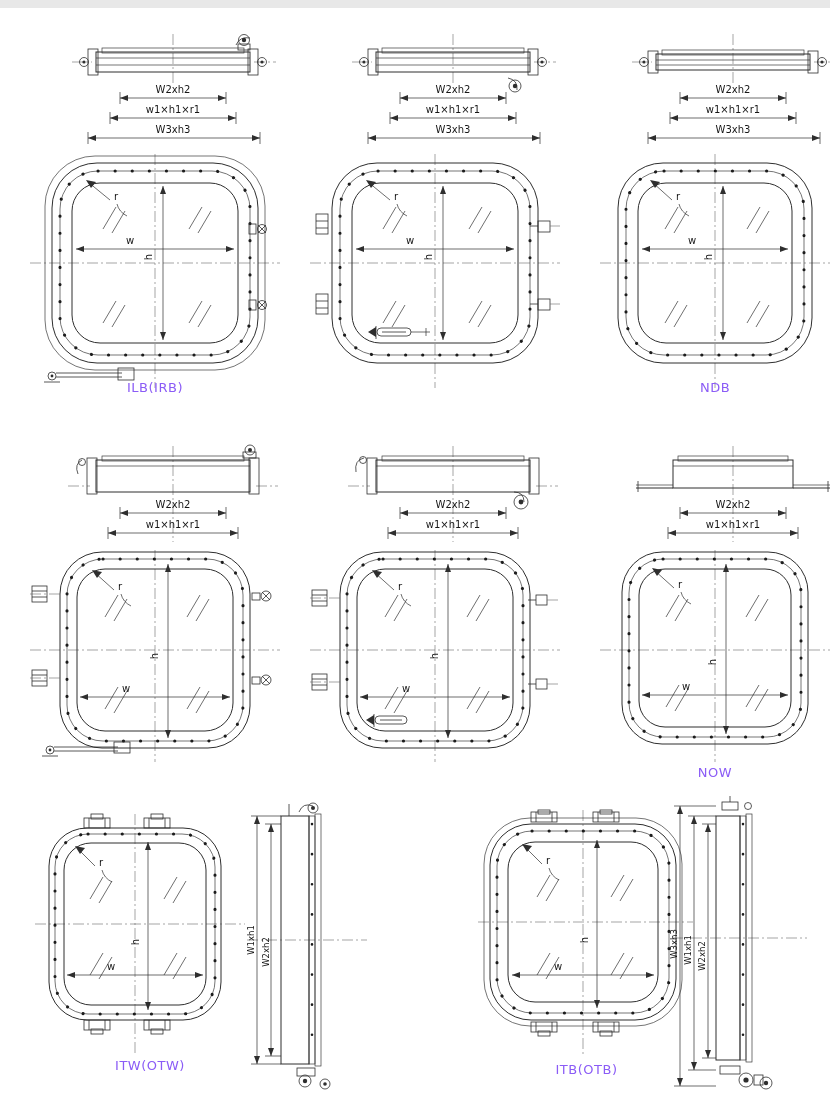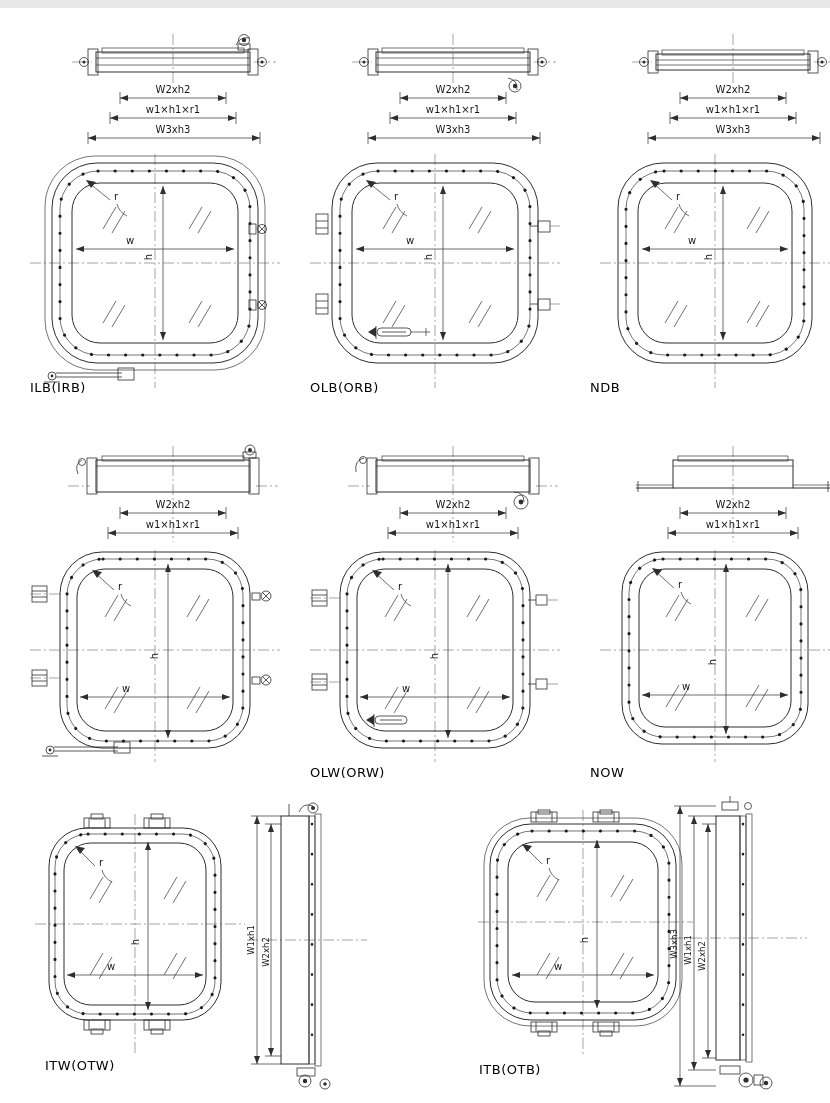--- a/index.html
+++ b/index.html
@@ -12,22 +12,22 @@
   .bolts{fill:none;stroke:#1c1c1c;stroke-width:3.1;stroke-linecap:round;stroke-dasharray:.1 17;}
   .boltsv{fill:none;stroke:#1c1c1c;stroke-width:2.6;stroke-linecap:round;stroke-dasharray:.1 30;}
   .cl  {fill:none;stroke:#6a6a6a;stroke-width:.6;stroke-dasharray:11 3 2 3;}
   .dim {fill:none;stroke:#2e2e2e;stroke-width:.7;}
   .arr {fill:#2e2e2e;stroke:none;}
   .hatch{fill:none;stroke:#4a4a4a;stroke-width:.8;}
   .fit {fill:none;stroke:#2e2e2e;stroke-width:.8;}
   .fitf{fill:#2e2e2e;stroke:none;}
   .lbl {font:10px "DejaVu Sans",sans-serif;fill:#161616;}
   .lbls{font:8.5px "DejaVu Sans",sans-serif;fill:#161616;}
-  .caption{position:absolute;text-align:left;font:13px "DejaVu Sans",sans-serif;
-           color:#000000;letter-spacing:.5px;}
+  .caption{position:absolute;text-align:center;font:13px "DejaVu Sans",sans-serif;
+           color:#8b5cf6;letter-spacing:.5px;}
 </style>
 </head>
 <body>
 
 <div class="sheet">
 
 <svg style="left:38px;top:24px" width="240" height="118" viewBox="0 0 240 118">
   <g>
     <line class="cl" x1="135" y1="2" x2="135" y2="52"></line>
     <line class="cl" x1="34" y1="30" x2="54" y2="30"></line>
@@ -278,21 +278,20 @@
     <polygon class="arr" points="52,95 60,92 60,98"></polygon>
         <polygon class="arr" points="198,95 190,92 190,98"></polygon>
     <text class="lbl" transform="rotate(-90 122 103)" x="122" y="103" text-anchor="middle">h</text>
     <line class="dim" x1="133" y1="32" x2="133" y2="186"></line>
     <polygon class="arr" points="133,32 130,40 136,40"></polygon>
         <polygon class="arr" points="133,186 130,178 136,178"></polygon>
   </g>
 </svg>
 
 <div class="caption" style="left:30px;top:372px;width:250px">ILB(IRB)</div>
-<div class="caption" style="left:310px;top:372px;width:250px">OLB(ORB)</div>
 <div class="caption" style="left:590px;top:372px;width:250px">NDB</div>
 
 <svg style="left:38px;top:436px" width="240" height="100" viewBox="0 0 240 100">
   <g>
     <line class="cl" x1="135" y1="2" x2="135" y2="98"></line>
     <line class="cl" x1="30" y1="42" x2="52" y2="42"></line>
         <line class="cl" x1="218" y1="42" x2="240" y2="42"></line>
     <rect class="fr" x="58" y="16" width="154" height="32"></rect>
     <rect class="fr2" x="64" y="12" width="142" height="5"></rect>
     <line class="fr2" x1="58" y1="22" x2="212" y2="22"></line>
@@ -517,21 +516,20 @@
     <line class="dim" x1="52" y1="145" x2="198" y2="145"></line>
     <polygon class="arr" points="52,145 60,142 60,148"></polygon>
         <polygon class="arr" points="198,145 190,142 190,148"></polygon>
     <text class="lbl" transform="rotate(-90 126 112)" x="126" y="112" text-anchor="middle">h</text>
     <line class="dim" x1="136" y1="14" x2="136" y2="184"></line>
     <polygon class="arr" points="136,14 133,22 139,22"></polygon>
         <polygon class="arr" points="136,184 133,176 139,176"></polygon>
   </g>
 </svg>
 
-<div class="caption" style="left:310px;top:757px;width:250px">OLW(ORW)</div>
 <div class="caption" style="left:590px;top:757px;width:250px">NOW</div>
 
 <svg style="left:35px;top:806px" width="210" height="240" viewBox="0 0 210 240">
   <g>
     <line class="cl" x1="0" y1="110" x2="210" y2="110"></line>
         <line class="cl" x1="100" y1="0" x2="100" y2="240"></line>
   </g>
   <g>
     <rect class="fr" x="14" y="14" width="172" height="192" rx="38"></rect>
     <rect class="fr2" x="20" y="20" width="160" height="180" rx="33"></rect>

